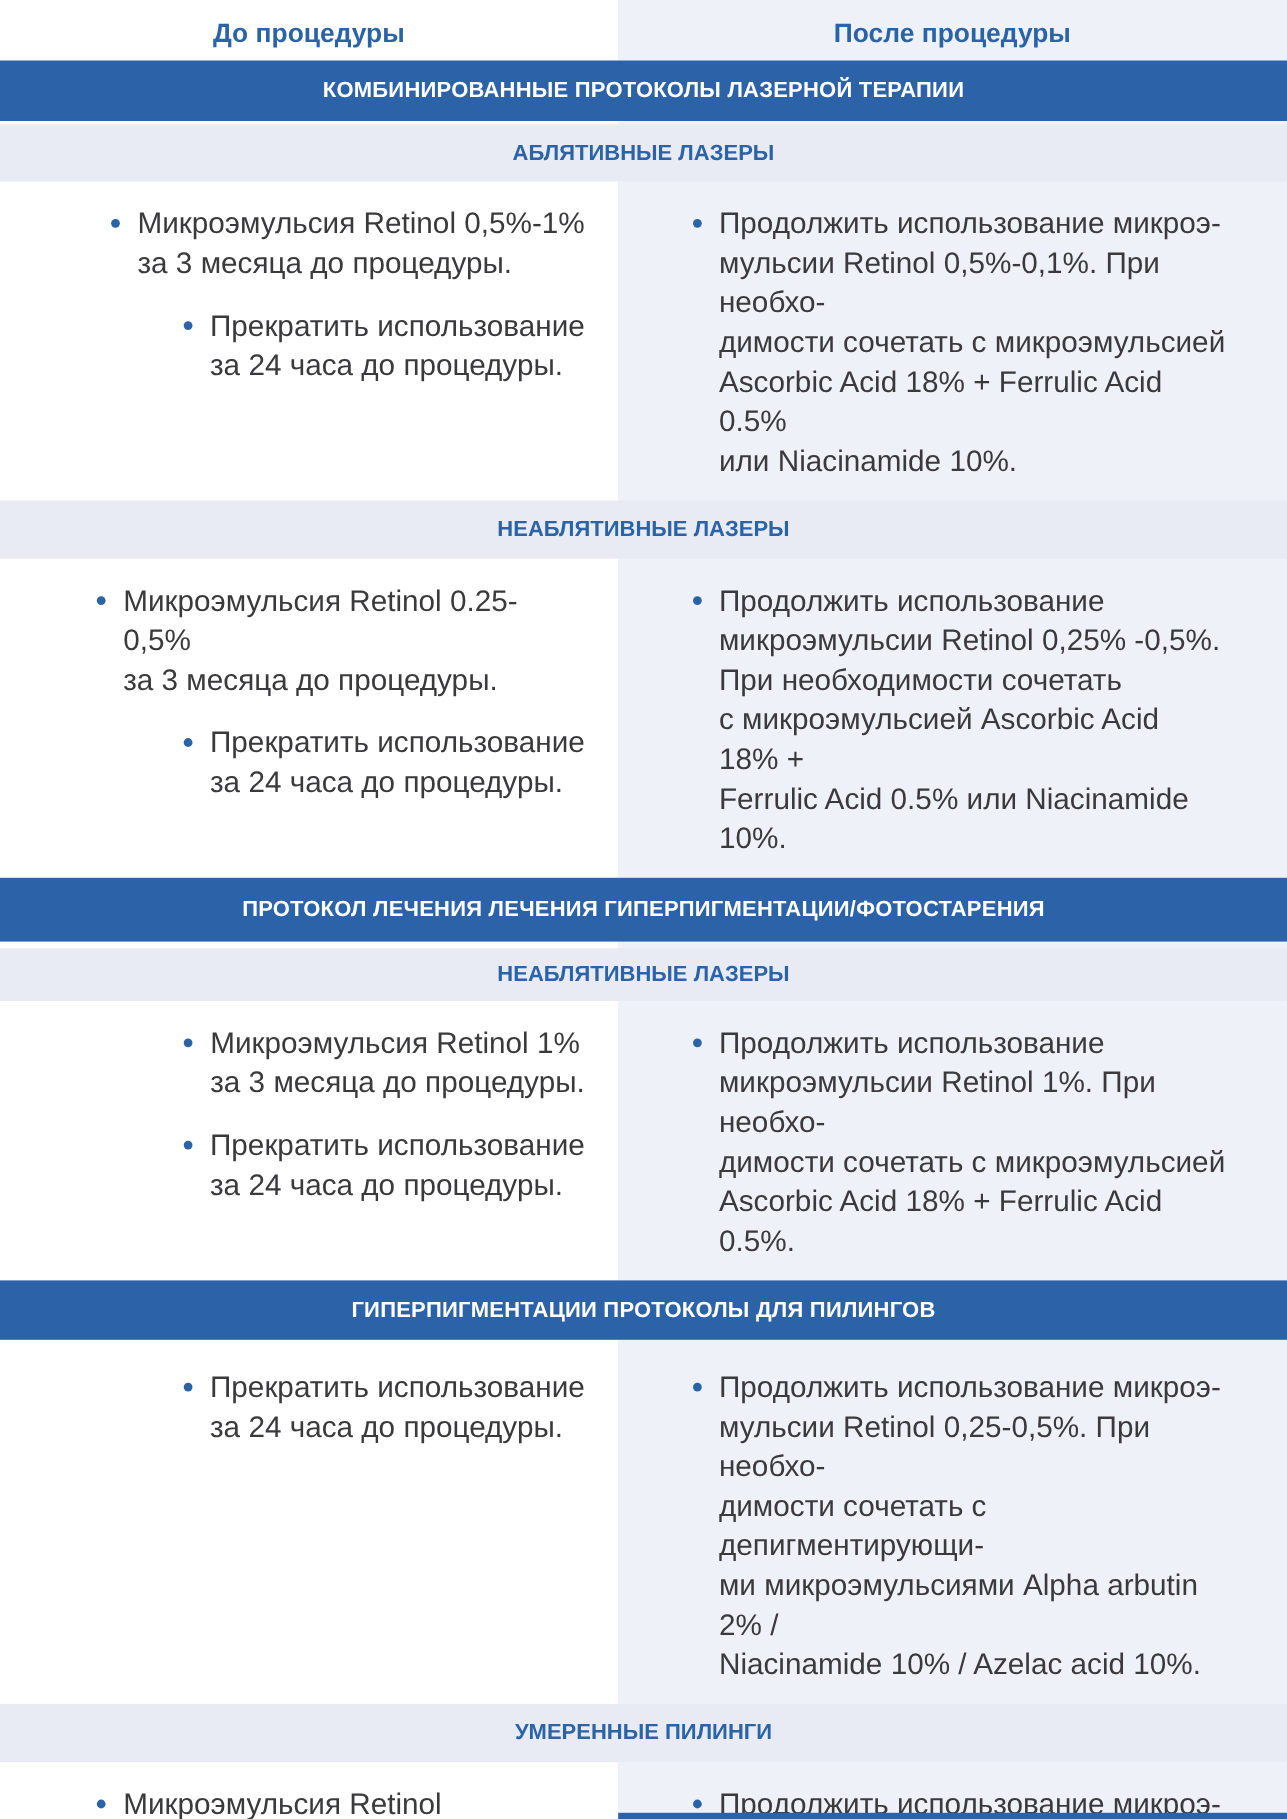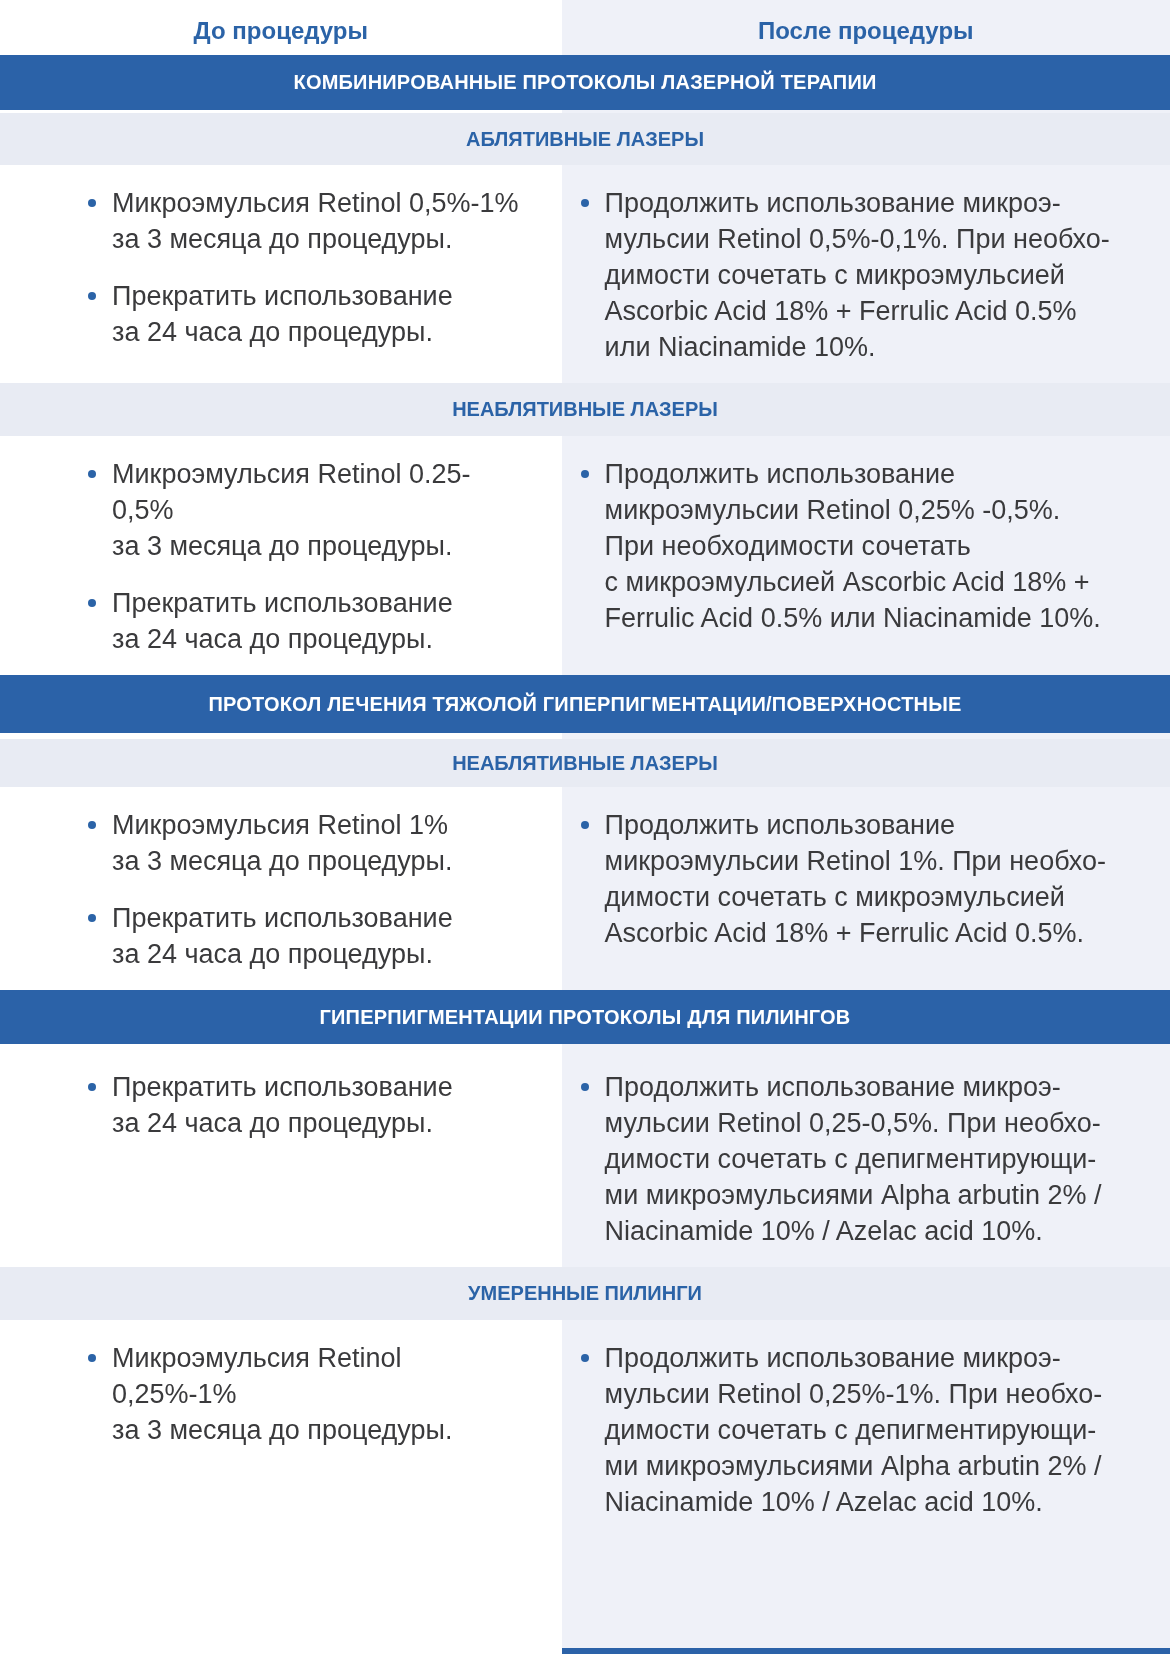--- a/index.html
+++ b/index.html
@@ -34,22 +34,22 @@
     background: #e8ebf3;
     color: #2b63a7; font-weight: bold; font-size: 20px;
     display: flex; align-items: center; justify-content: center;
     text-align: center;
   }
   .row { display: flex; flex: none; }
   .cell {
     padding: 20px 30px 18px 88px;
     display: flex; flex-direction: column; gap: 21px;
   }
-  .cell.left  { width: 48%; }
-  .cell.right { width: 52%; padding-left: 19px; padding-right: 55px; }
+  .cell.left  { width: 48%; align-items: flex-end; }
+  .cell.right { width: 52%; padding-left: 68px; padding-right: 55px; }
   .bullet { display: flex; }
   .dot {
     flex: none; width: 8px; height: 8px; border-radius: 50%;
     background: #2b63a7; margin-top: 14px; margin-right: 16px;
   }
   .btext {
     font-size: 27px; line-height: 36px; white-space: pre-line; color: #3a3a3c;
   }
   .bottom-strip {
     position: absolute; left: 48%; right: 0; bottom: 0; height: 6px;
@@ -114,21 +114,21 @@
         <span class="dot"></span>
         <span class="btext">Продолжить использование
 микроэмульсии Retinol 0,25% -0,5%.
 При необходимости сочетать
 с микроэмульсией Ascorbic Acid 18% +
 Ferrulic Acid 0.5% или Niacinamide 10%.</span>
       </div>
     </div>
   </div>
 
-  <div class="banner" style="height:58px">ПРОТОКОЛ ЛЕЧЕНИЯ ТЯЖОЛОЙ ГИПЕРПИГМЕНТАЦИИ/ПОВЕРХНОСТНЫЕ</div>
+  <div class="banner" style="height:58px">ПРОТОКОЛ ЛЕЧЕНИЯ ЛЕЧЕНИЯ ГИПЕРПИГМЕНТАЦИИ/ФОТОСТАРЕНИЯ</div>
   <div class="gap" style="height:6px"></div>
 
   <div class="subband" style="height:48px">НЕАБЛЯТИВНЫЕ ЛАЗЕРЫ</div>
   <div class="row" style="min-height:183px">
     <div class="cell left">
       <div class="bullet">
         <span class="dot"></span>
         <span class="btext">Микроэмульсия Retinol 1%
 за 3 месяца до процедуры.</span>
       </div>

